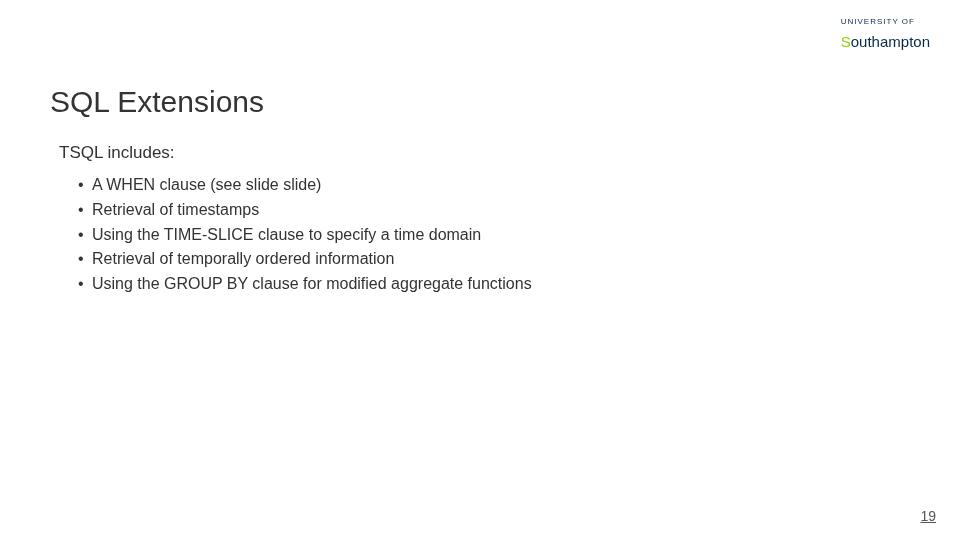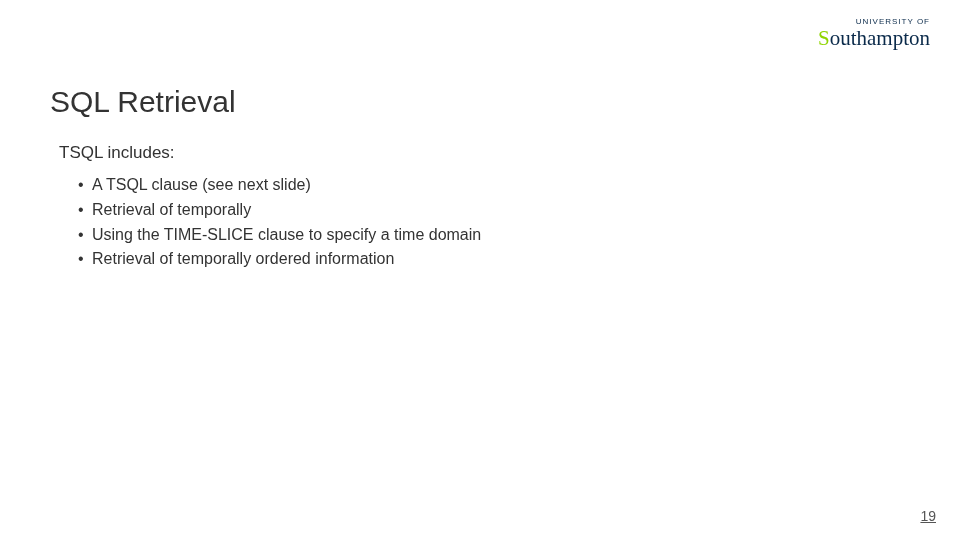--- a/index.html
+++ b/index.html
@@ -18,29 +18,29 @@
     top: 18px;
     right: 30px;
     text-align: left;
     line-height: 1;
   }
   .logo .univ-of {
     font-size: 8px;
     letter-spacing: 1px;
     color: #0a2a4a;
     text-transform: uppercase;
-    text-align: right;
-    margin-bottom: 2px;
+    text-align: left;
+    margin-bottom: 8px;
     font-weight: 500;
   }
   .logo .south {
-    font-size: 21px;
+    font-size: 15px;
     color: #0a2a4a;
     font-weight: 400;
-    font-family: Liberation Serif, serif;
+    font-family: Liberation Sans, sans-serif;
     letter-spacing: 0px;
   }
   .logo .south .accent {
     color: #8fd400;
     font-weight: 400;
   }
   .content {
     position: absolute;
     top: 85px;
     left: 50px;
@@ -89,23 +89,24 @@
 </style>
 </head>
 <body>
 
 <div class="logo">
   <div class="univ-of">UNIVERSITY OF</div>
   <div class="south"><span class="accent">S</span><span>outhampton</span></div>
 </div>
 
 <div class="content">
-  <h1 class="title">SQL Retrieval</h1>
+  <h1 class="title">SQL Extensions</h1>
   <p class="intro">TSQL includes:</p>
   <ul class="bullets">
-    <li>A TSQL clause (see next slide)</li>
-    <li>Retrieval of temporally</li>
+    <li>A WHEN clause (see slide slide)</li>
+    <li>Retrieval of timestamps</li>
     <li>Using the TIME-SLICE clause to specify a time domain</li>
     <li>Retrieval of temporally ordered information</li>
+    <li>Using the GROUP BY clause for modified aggregate functions</li>
   </ul>
 </div>
 
 <div class="page-number">19</div>
 
 </body></html>

